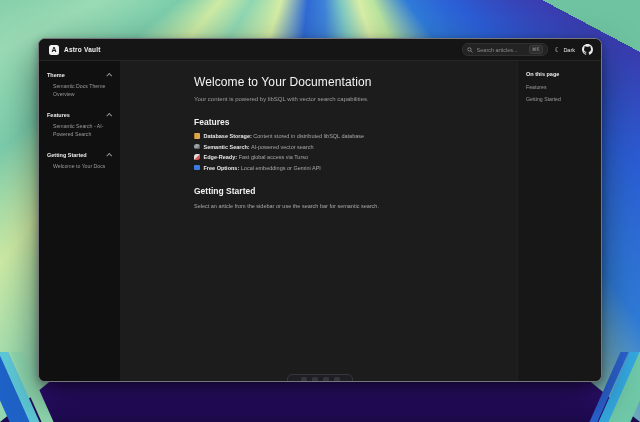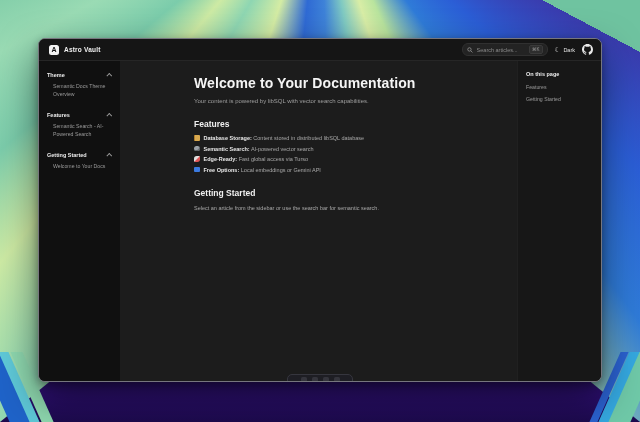--- a/index.html
+++ b/index.html
@@ -102,21 +102,21 @@
     width: 4px; height: 4px; border-left: 1px solid #9a9a9a; border-top: 1px solid #9a9a9a;
     transform: rotate(45deg) translateY(1px);
   }
   .sb-item {
     display: block; color: #9a9a9a; font-size: 5.2px; line-height: 1.45;
     padding: 3px 2px 3px 7px; cursor: pointer; border-radius: 3px;
   }
 
   
   .main { flex: 1; background: #1c1c1c; padding: 14px 18px 0 73px; min-width: 0; }
-  h1 { color: #f5f5f5; font-size: 14px; font-weight: bold; letter-spacing: .1px; }
+  h1 { color: #f5f5f5; font-size: 12px; font-weight: normal; letter-spacing: .1px; }
   .intro { color: #9f9f9f; font-size: 6px; margin-top: 7px; }
   h2 { color: #f0f0f0; font-size: 8.5px; font-weight: bold; margin-top: 15px; }
   .feat-list { list-style: none; margin-top: 6px; }
   .feat-list li { display: flex; align-items: center; gap: 4px; margin-bottom: 4.5px; }
   .fi { width: 5.5px; height: 5.5px; flex: 0 0 auto; display: inline-block; }
   .fi-db     { background: #d9a94f; border-radius: 1px; border-left: 1.5px solid #b07f2e; }
   .fi-search { background: #9aa0a6; border-radius: 50%; box-shadow: inset -1px -1px 0 #5f6368; }
   .fi-rocket { background: linear-gradient(135deg, #e0e0e0 45%, #e05656 55%); border-radius: 50% 1px 50% 1px; transform: rotate(0deg); }
   .fi-free   { background: #3b7ae0; border-radius: 1px; }
   .feat-text { color: #a8a8a8; font-size: 5.5px; }

